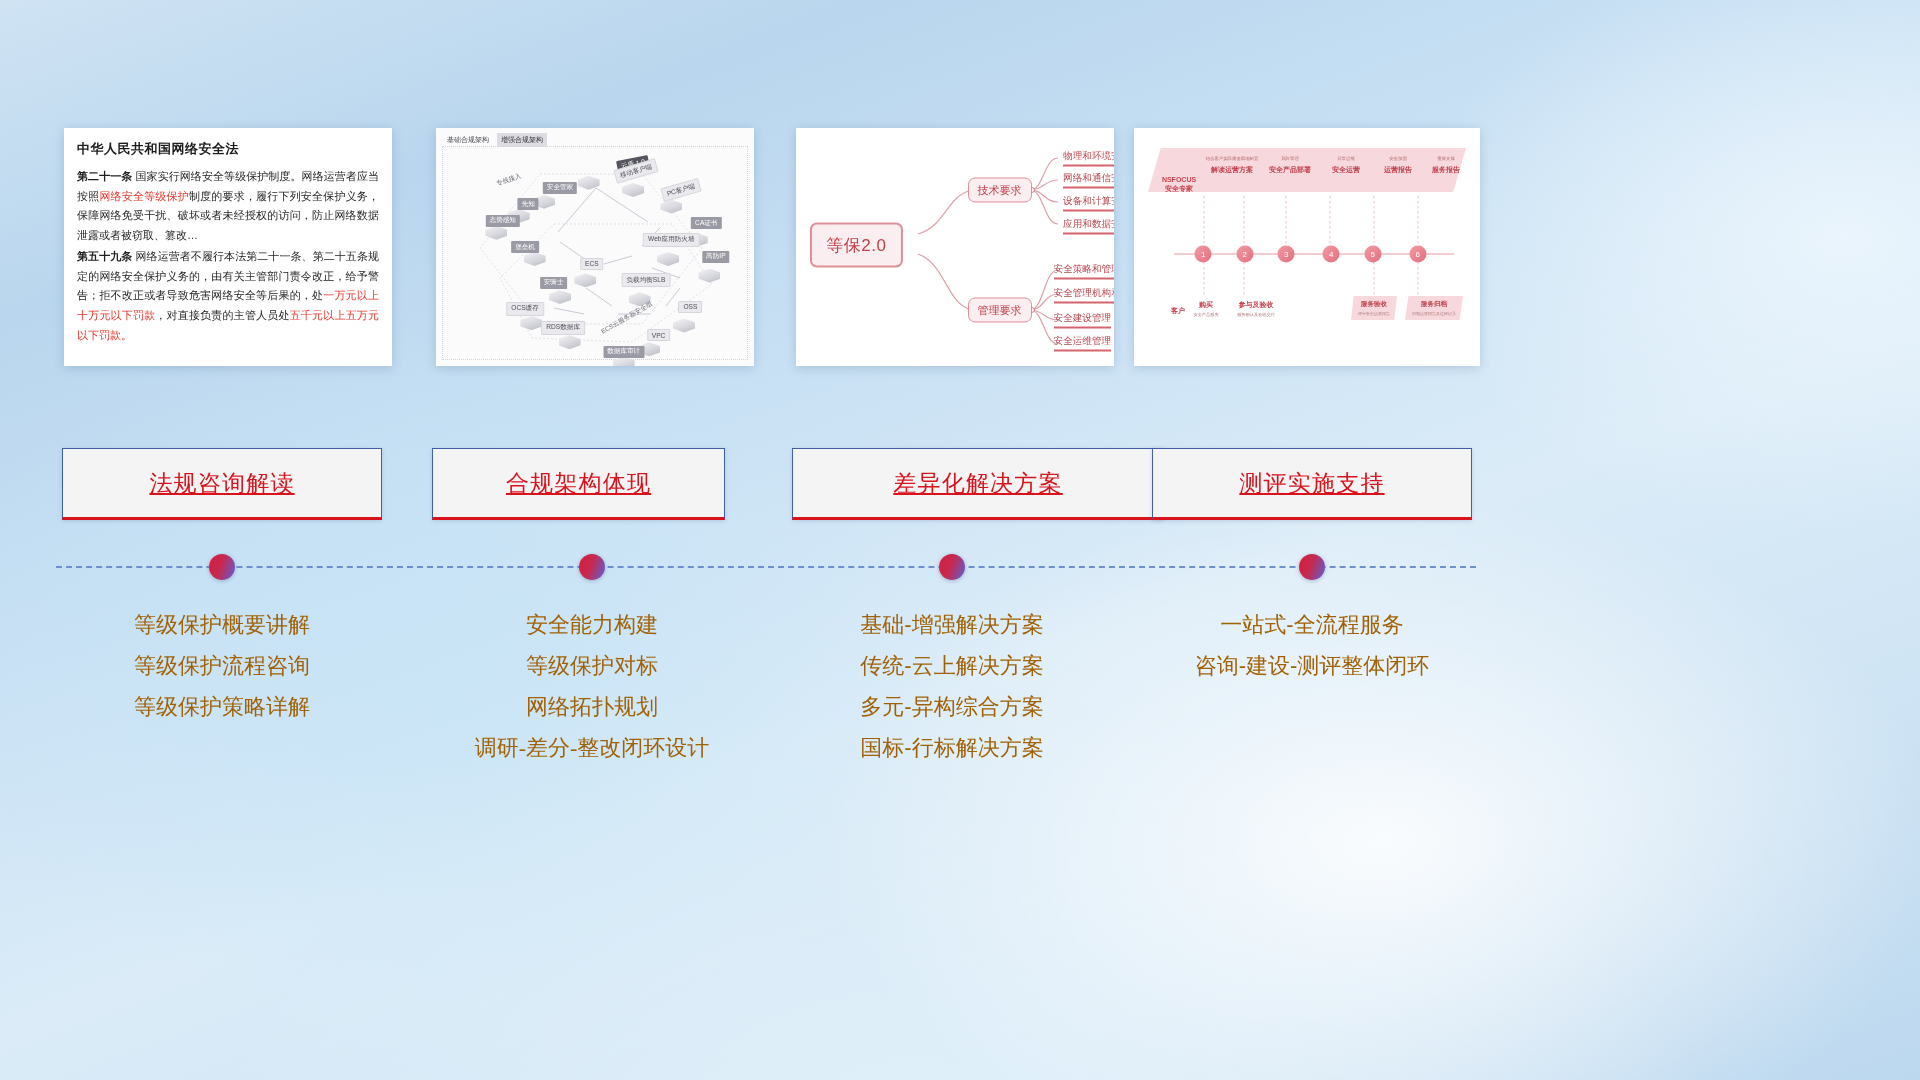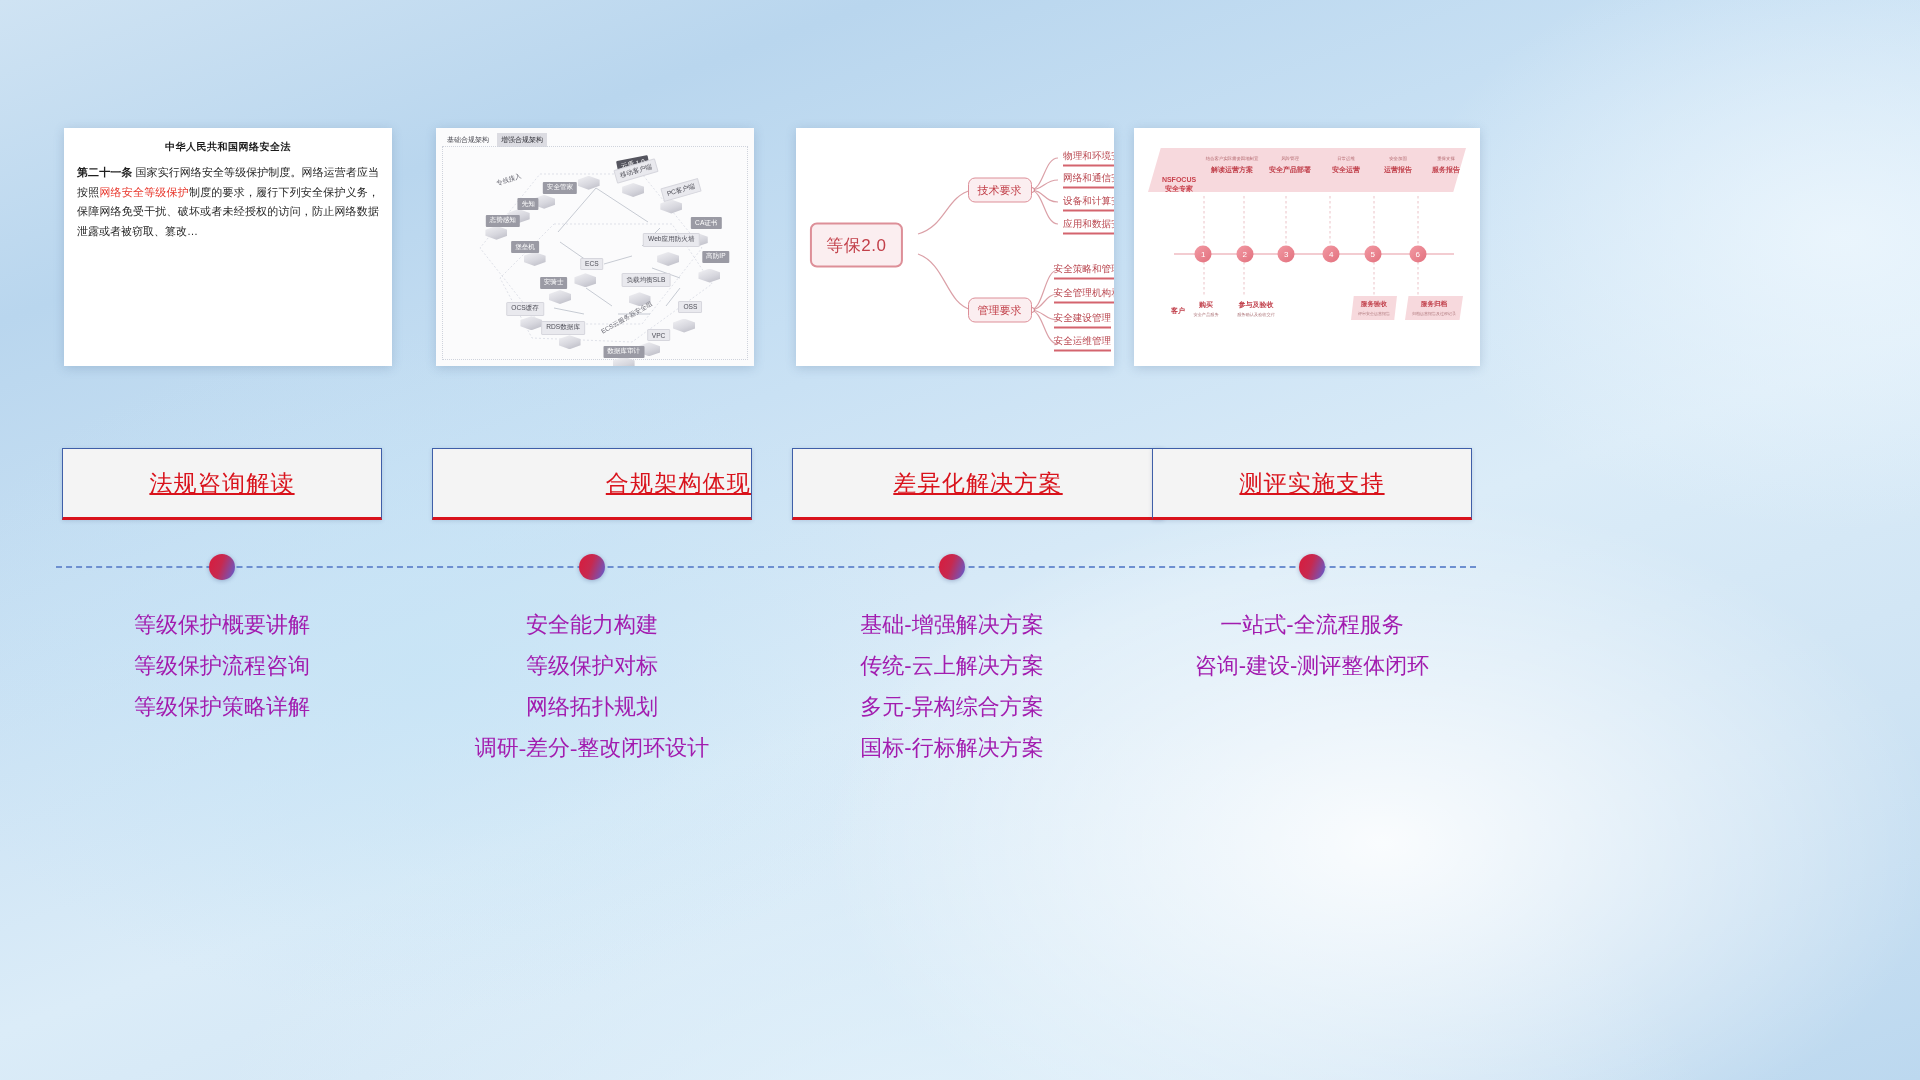--- a/index.html
+++ b/index.html
@@ -24,21 +24,21 @@
     overflow: hidden;
   }
   .card.c1 { left: 64px;   width: 328px; }
   .card.c2 { left: 436px;  width: 318px; }
   .card.c3 { left: 796px;  width: 318px; }
   .card.c4 { left: 1134px; width: 346px; }
 
   
   .law { padding: 12px 13px 8px 13px; }
   .law h1 {
-    font-size: 10px; font-weight: bold; text-align: center; color: #1b1b1b;
+    font-size: 13px; font-weight: bold; color: #1b1b1b;
     letter-spacing: .5px; margin-bottom: 9px;
   }
   .law p {
     font-size: 11px; line-height: 1.78; color: #1f1f1f; text-align: justify;
     margin-bottom: 2px;
   }
   .law b { font-weight: bold; }
   .law .rd { color: #e8352a; }
 
   
@@ -115,58 +115,61 @@
   
   .heads { position: absolute; top: 448px; left: 0; width: 1920px; height: 72px; }
   .head {
     position: absolute; top: 0; height: 72px; background: #f4f4f4;
     border: 1.6px solid #3f5fa8; border-bottom: 3px solid #d9131c;
     display: flex; align-items: center; justify-content: center;
     box-shadow: 0 1px 4px rgba(50,80,130,0.18);
   }
   .head span { font-size: 23px; color: #d9131c; font-weight: 500; letter-spacing: 1.2px; text-decoration: underline; }
   .head.h1 { left: 62px;   width: 320px; }
-  .head.h2 { left: 432px;  width: 320px; justify-content: flex-end; }
+  .head.h2 { left: 432px;  width: 293px; }
   .head.h3 { left: 792px;  width: 372px; }
   .head.h4 { left: 1152px; width: 320px; }
 
   
   .tl { position: absolute; top: 566px; left: 56px; width: 1420px; height: 3px; }
   .tl .line {
     position: absolute; top: 0; left: 0; width: 100%; height: 0;
     border-top: 2.4px dashed #6d8fd0;
   }
   .dot {
     position: absolute; top: 1px; width: 26px; height: 26px; border-radius: 50%;
     transform: translate(-50%,-50%);
     background: linear-gradient(110deg, #d91b3c 0%, #c7294f 45%, #5b5fd8 100%);
     box-shadow: 0 1px 4px rgba(40,60,120,0.3);
   }
 
   
   .cols { position: absolute; top: 605px; left: 0; width: 1920px; }
   .col { position: absolute; top: 0; text-align: center; }
-  .col .li { font-size: 22px; color: #a21caf; line-height: 1.86; white-space: nowrap; }
+  .col .li { font-size: 22px; color: #a16207; line-height: 1.86; white-space: nowrap; }
   .col.a { left: 62px;   width: 320px; }
   .col.b { left: 432px;  width: 320px; font-family: Liberation Serif, serif; }
   .col.c { left: 792px;  width: 320px; }
   .col.d { left: 1152px; width: 320px; }
 </style>
 </head>
 <body>
 
 <div class="stage">
 
   <div class="cards">
 
     <div class="card c1">
       <div class="law">
         <h1>中华人民共和国网络安全法</h1>
         <p>
           <b>第二十一条</b><span> 国家实行网络安全等级保护制度。网络运营者应当按照</span><span class="rd">网络安全等级保护</span><span>制度的要求，履行下列安全保护义务，保障网络免受干扰、破坏或者未经授权的访问，防止网络数据泄露或者被窃取、篡改…</span>
+        </p>
+        <p>
+          <b>第五十九条</b><span> 网络运营者不履行本法第二十一条、第二十五条规定的网络安全保护义务的，由有关主管部门责令改正，给予警告；拒不改正或者导致危害网络安全等后果的，处</span><span class="rd">一万元以上十万元以下罚款</span><span>，对直接负责的主管人员处</span><span class="rd">五千元以上五万元以下罚款。</span>
         </p>
       </div>
     </div>
 
     <div class="card c2">
       <div class="arch">
         <div class="tabs">
           <div class="tab">基础合规架构</div>
           <div class="tab on">增强合规架构</div>
         </div>

